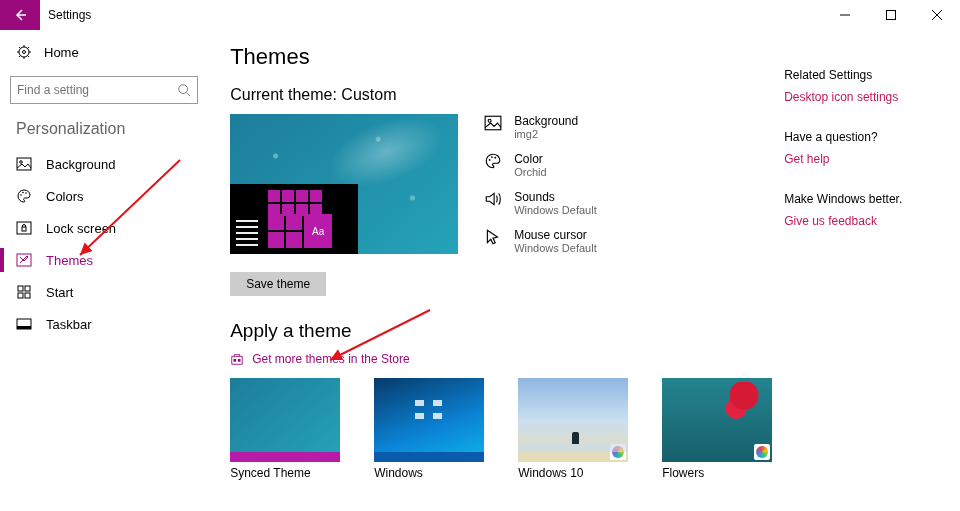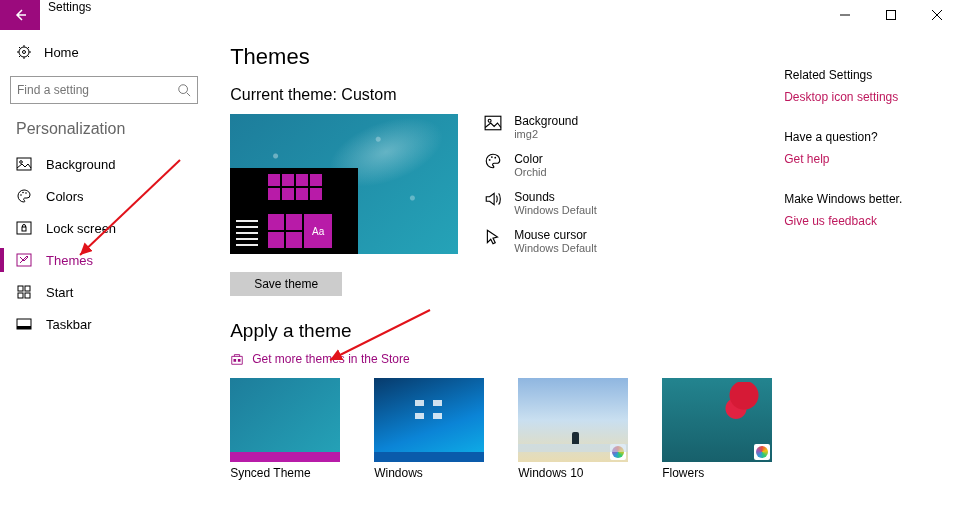--- a/index.html
+++ b/index.html
@@ -1,17 +1,17 @@
 <!DOCTYPE html>
 <html><head>
 <meta charset="utf-8">
 <style>
   * { box-sizing: border-box; margin: 0; padding: 0; font-family: "Segoe UI", sans-serif; }
   body { background: #fff; color: #000; width: 960px; height: 511px; overflow: hidden; position: relative; }
-  .titlebar { display: flex; height: 30px; }
+  .titlebar { display: flex; align-items: center; height: 30px; }
   .back-btn { width: 40px; height: 30px; background: #9b0a7d; display:flex; align-items:center; justify-content:center; }
   .app-title { font-size: 12px; margin-left: 8px; color:#000; }
   .win-controls { margin-left:auto; display:flex; }
   .win-controls div { width: 46px; height:30px; display:flex; align-items:center; justify-content:center; }
   .win-controls svg { stroke:#000; }
   .content { display:flex; }
   .sidebar { width: 220px; padding: 10px 10px 0 10px; }
   .home-row { display:flex; align-items:flex-end; padding: 4px 6px; font-size: 13px; margin-bottom: 12px; }
   .home-row svg { margin-right: 12px; }
   .search-box { display:flex; align-items:center; border:1px solid #999; height:28px; padding:12px 6px; margin-bottom:16px; }
@@ -24,34 +24,34 @@
   .main { flex:1; padding: 14px 0 0 22px; }
   .main h1 { font-size: 22px; font-weight:400; margin-bottom: 16px; }
   .subhead { font-size: 16px; margin-bottom: 10px; }
   .current-row { display:flex; gap:24px; }
   .preview { width:228px; height:140px; position:relative; background:linear-gradient(140deg,#1d7d9b 0%,#25a3b8 100%); overflow:hidden; }
   .preview .swimmer { position:absolute; top:8px; left:42%; width:120px; height:60px; background:radial-gradient(ellipse at center,#c9e9ee 0%,transparent 70%); opacity:.4; border-radius:50%; transform:rotate(-20deg); }
   .preview .bubbles { position:absolute; top:0; left:0; right:0; bottom:0; background:
     radial-gradient(circle at 20% 30%, rgba(255,255,255,.35) 0 2px, transparent 3px),
     radial-gradient(circle at 65% 18%, rgba(255,255,255,.3) 0 2px, transparent 3px),
     radial-gradient(circle at 80% 60%, rgba(255,255,255,.3) 0 2px, transparent 3px); }
-  .start-mock { position:absolute; bottom:0; left:0; width:128px; height:86px; background:#000; }
+  .start-mock { position:absolute; bottom:0; left:0; width:128px; height:70px; background:#000; }
   .tile-row { position:absolute; bottom:6px; left:38px; display:grid; grid-template-columns:16px 16px 28px; grid-auto-rows:16px; gap:2px; }
   .tile { background:#b81ba8; }
   .tile.big { grid-row:span 2; grid-column:3; display:flex; align-items:center; justify-content:center; color:#fff; font-size:10px; }
   .task-lines { position:absolute; bottom:8px; left:6px; display:flex; flex-direction:column; gap:4px; }
   .task-lines span { display:block; width:22px; height:2px; background:#eee; }
   .tiny-tiles { position:absolute; top:6px; left:38px; display:grid; grid-template-columns:repeat(4,12px); grid-auto-rows:12px; gap:2px; }
   .tiny-tiles span { background:#b81ba8; }
   .props { display:flex; flex-direction:column; gap:12px; }
   .prop { display:flex; gap:10px; }
   .prop .ic { width:22px; display:flex; justify-content:center; }
   .prop .txt .t1 { font-size:12px; color:#000; }
   .prop .txt .t2 { font-size:11px; color:#666; }
-  .save-btn { margin-top:18px; background:#ccc; border:none; padding:5px 24px; font-size:12px; }
+  .save-btn { margin-top:18px; background:#ccc; border:none; padding:5px 16px; font-size:12px; }
   .apply-head { font-size:19px; margin-top:24px; margin-bottom:10px; }
   .store-link { display:flex; align-items:center; gap:8px; color:#9b0a7d; font-size:12px; margin-bottom:12px; }
   .themes-row { display:flex; gap:22px; }
   .theme-card { width:122px; }
   .thumb { width:110px; height:84px; position:relative; }
   .thumb .strip { position:absolute; bottom:0; left:0; right:0; height:10px; }
   .card-label { font-size:12px; margin-top:4px; }
   .thumb.synced { background:linear-gradient(140deg,#1d7d9b 0%,#25a3b8 100%); }
   .thumb.synced .strip { background:#b81ba8; }
   .thumb.windows { background:linear-gradient(160deg,#073a6b 0%,#0b84d6 60%,#0fb4e9 100%); }

